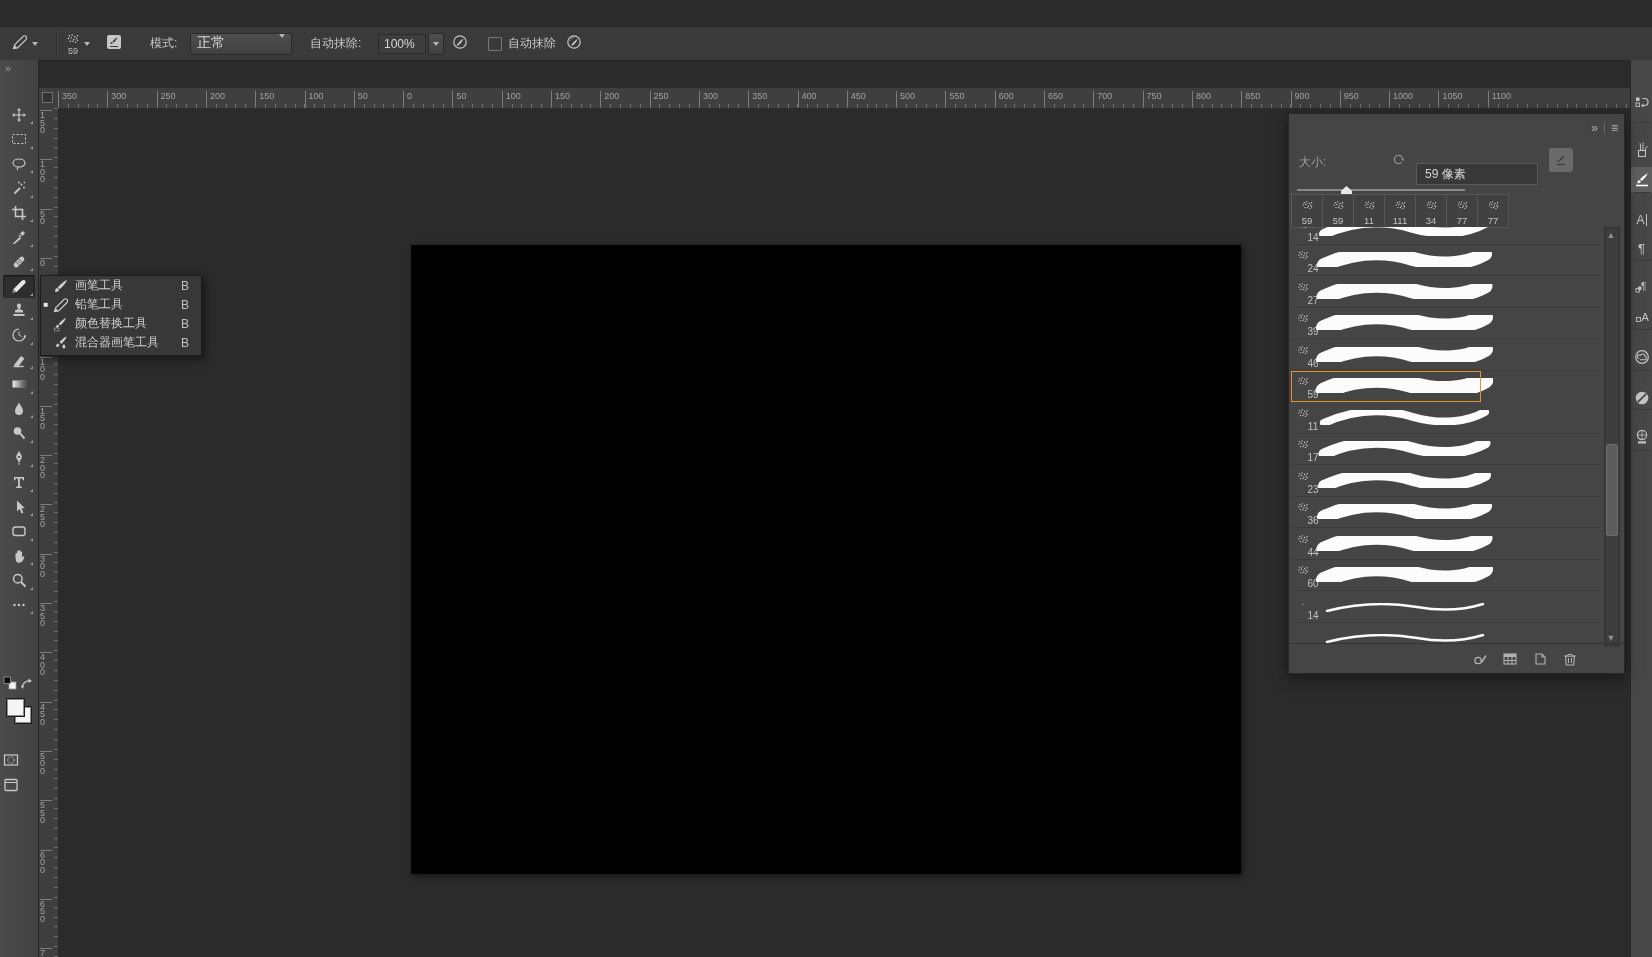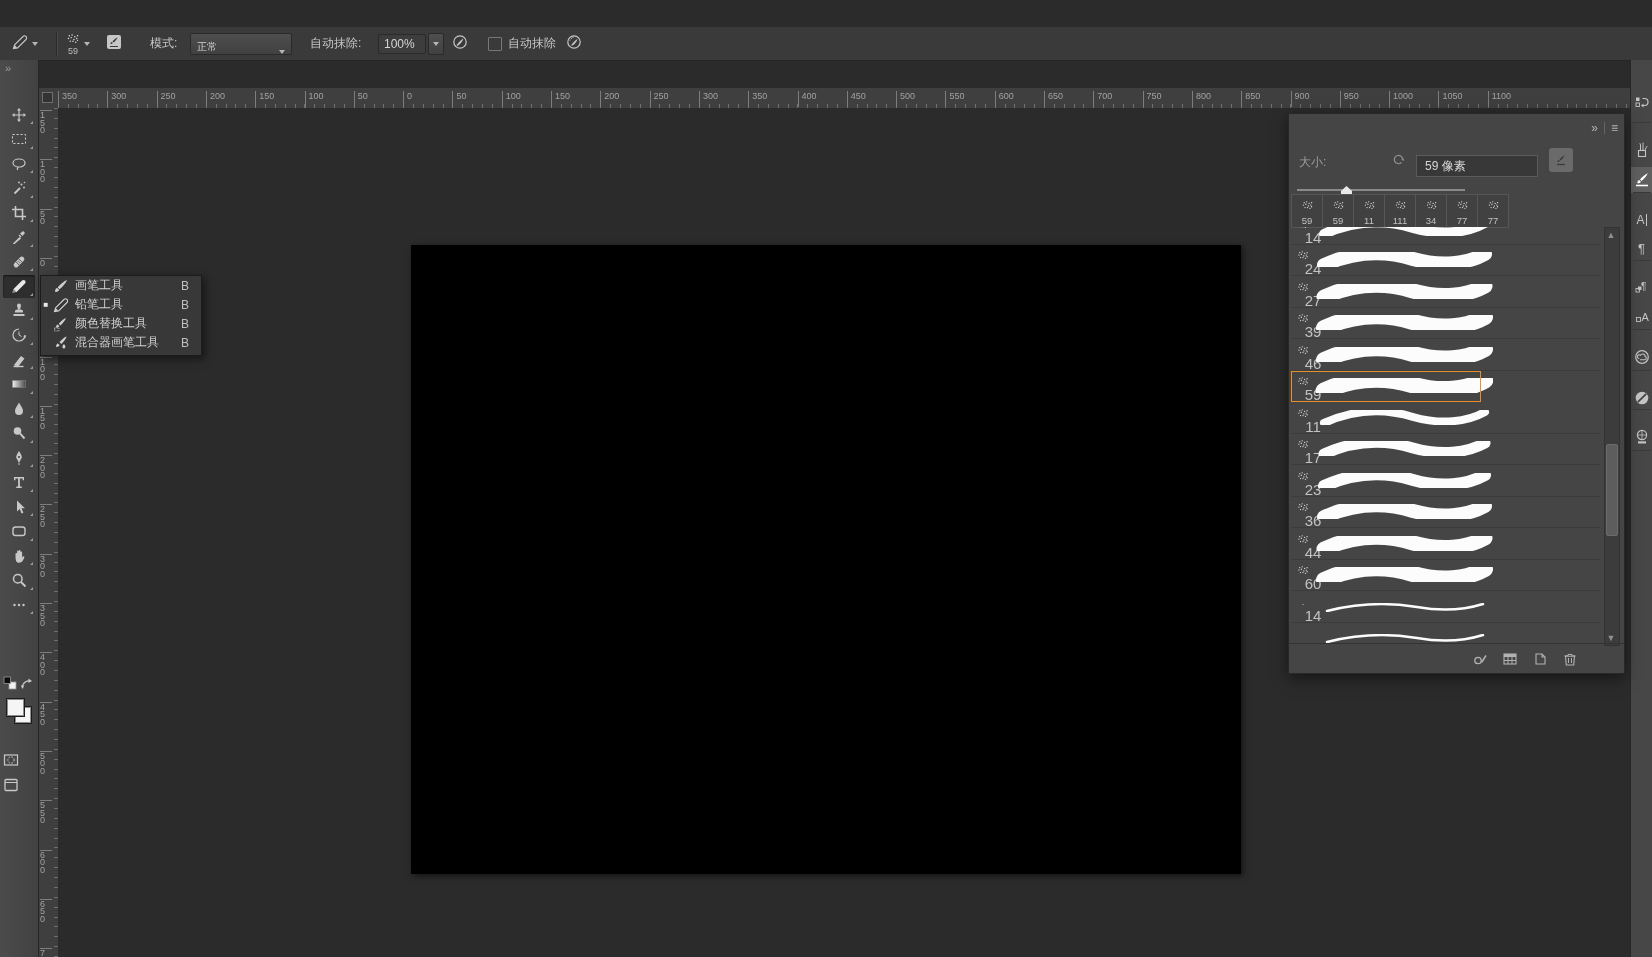--- a/index.html
+++ b/index.html
@@ -13,21 +13,21 @@
            display:flex;align-items:center;font-size:12.5px;}
   #ps-logo{color:#3ba3dd;font-weight:bold;font-size:15px;padding:0 10px 0 8px;letter-spacing:0;}
   .menu-item{padding:0 11px;height:27px;line-height:27px;color:#d2d2d2;cursor:default;}
 
   
   #optionsbar{left:0;top:27px;width:1652px;height:33px;background:#3a3a3a;border-bottom:1px solid #252525;}
   .ob{position:absolute;top:0;height:33px;display:flex;align-items:center;color:#c6c6c6;font-size:12px;}
   .ob-sep{position:absolute;top:4px;width:1px;height:25px;background:#2c2c2c;border-right:1px solid #484848;}
   .caret{width:0;height:0;border-left:3.5px solid transparent;border-right:3.5px solid transparent;border-top:4px solid #b5b5b5;margin-left:4px;}
   .dd{background:linear-gradient(#4e4e4e,#414141);border:1px solid #2a2a2a;border-radius:2px;height:20px;
-      display:flex;align-items:flex-end;padding:0 6px;color:#d6d6d6;font-size:10px;}
+      display:flex;align-items:flex-start;padding:0 6px;color:#d6d6d6;font-size:14px;}
   .dd .caret{margin-left:auto;}
   .valbox{background:#3d3d3d;border:1px solid #2a2a2a;border-radius:2px;height:18px;line-height:18px;padding:0 5px;color:#d6d6d6;font-size:12px;}
   .ddbtn{background:linear-gradient(#4e4e4e,#414141);border:1px solid #2a2a2a;border-radius:2px;height:20px;width:14px;display:flex;align-items:center;justify-content:center;}
   .cb{width:12px;height:12px;border:1px solid #777;background:#3a3a3a;border-radius:1px;}
   .num-under{font-size:9px;color:#bdbdbd;line-height:8px;text-align:center;}
 
   
   #tabbar{left:38px;top:60px;width:1592px;height:28px;background:#2e2e2e;}
   #doc-tab{position:absolute;left:0;top:1px;height:27px;background:#454545;border-right:1px solid #262626;
            display:flex;align-items:center;padding:0 10px;font-size:12px;color:#cecece;}
@@ -71,37 +71,37 @@
 
   
   #brush-panel{left:1288px;top:113px;width:335px;height:559px;background:#454545;border:1px solid #282828;
                box-shadow:0 4px 14px rgba(0,0,0,.5);z-index:20;}
   #bp-tabs{position:absolute;left:0;top:0;right:0;height:27px;background:#333;display:flex;align-items:flex-end;}
   .bp-tab{height:27px;line-height:27px;padding:0 12px;font-size:12px;color:#969696;cursor:pointer;}
   .bp-tab.active{background:#454545;color:#d8d8d8;}
   #bp-tabctrl{position:absolute;right:6px;top:0;height:27px;display:flex;align-items:center;gap:6px;color:#b5b5b5;font-size:12px;}
   #bp-tabctrl .vline{width:1px;height:12px;background:#666;}
   #bp-size-row{position:absolute;left:10px;top:37px;right:10px;height:22px;display:flex;align-items:center;font-size:12px;color:#9d9d9d;}
-  #bp-size-input{position:absolute;left:117px;top:4px;width:112px;height:20px;background:#383838;border:1px solid #5a5a5a;
+  #bp-size-input{position:absolute;left:117px;top:12px;width:112px;height:20px;background:#383838;border:1px solid #5a5a5a;
                  color:#d5d5d5;font-size:12px;line-height:20px;padding-left:8px;}
   #bp-reset{position:absolute;left:92px;top:1px;color:#8f8f8f;}
   #bp-toggle{position:absolute;left:250px;top:-3px;width:24px;height:24px;background:#6a6a6a;border-radius:3px;
              display:flex;align-items:center;justify-content:center;color:#d9d9d9;}
   #bp-slider{position:absolute;left:8px;top:72px;width:168px;height:12px;}
   #bp-slider .track{position:absolute;left:0;right:0;top:3px;height:2px;background:#8a8a8a;}
   #bp-slider .thumb{position:absolute;left:44px;top:0;width:11px;height:11px;background:#e8e8e8;
         clip-path:polygon(50% 0,100% 45%,100% 100%,0 100%,0 45%);}
   #bp-recent{position:absolute;left:2px;top:80px;display:flex;border:1px solid #565656;background:#414141;}
   .rb-cell{width:30px;height:32px;border-right:1px solid #565656;display:flex;flex-direction:column;align-items:center;justify-content:center;gap:1px;cursor:pointer;}
   .rb-cell:last-child{border-right:none;}
   .rb-num{font-size:9.5px;color:#c2c2c2;}
   #bp-list{position:absolute;left:2px;top:113px;width:311px;height:417px;overflow:hidden;}
   .preset-row{position:relative;width:309px;height:30.5px;border-bottom:1px solid #3c3c3c;display:flex;cursor:pointer;}
   .preset-row .pcol{width:24px;display:flex;flex-direction:column;align-items:center;justify-content:flex-end;padding-bottom:1px;}
-  .preset-row .pnum{font-size:15px;color:#c2c2c2;line-height:10px;margin-left:20px;}
+  .preset-row .pnum{font-size:10px;color:#c2c2c2;line-height:10px;margin-left:20px;}
   .preset-row .pstroke{flex:1;display:flex;align-items:center;}
   .preset-row.selected{outline:1.5px solid #e8902c;outline-offset:-1.5px;width:190px;}
   #bp-scroll{position:absolute;right:4px;top:113px;width:14px;height:417px;background:#3c3c3c;border:1px solid #333;}
   #bp-scroll .sarrow{position:absolute;left:0;width:12px;height:12px;color:#8e8e8e;font-size:9px;text-align:center;line-height:12px;}
   #bp-scroll .sthumb{position:absolute;left:1px;top:216px;width:10px;height:90px;background:#5d5d5d;border:1px solid #6c6c6c;border-radius:2px;}
   #bp-footer{position:absolute;left:0;right:0;bottom:0;height:29px;border-top:1px solid #333;display:flex;align-items:center;justify-content:flex-end;gap:14px;padding-right:46px;}
   .bpf-icon{color:#b2b2b2;cursor:pointer;display:flex;}
 
   
   #right-strip{left:1630px;top:60px;width:22px;height:897px;background:#474747;border-left:1px solid #262626;}

